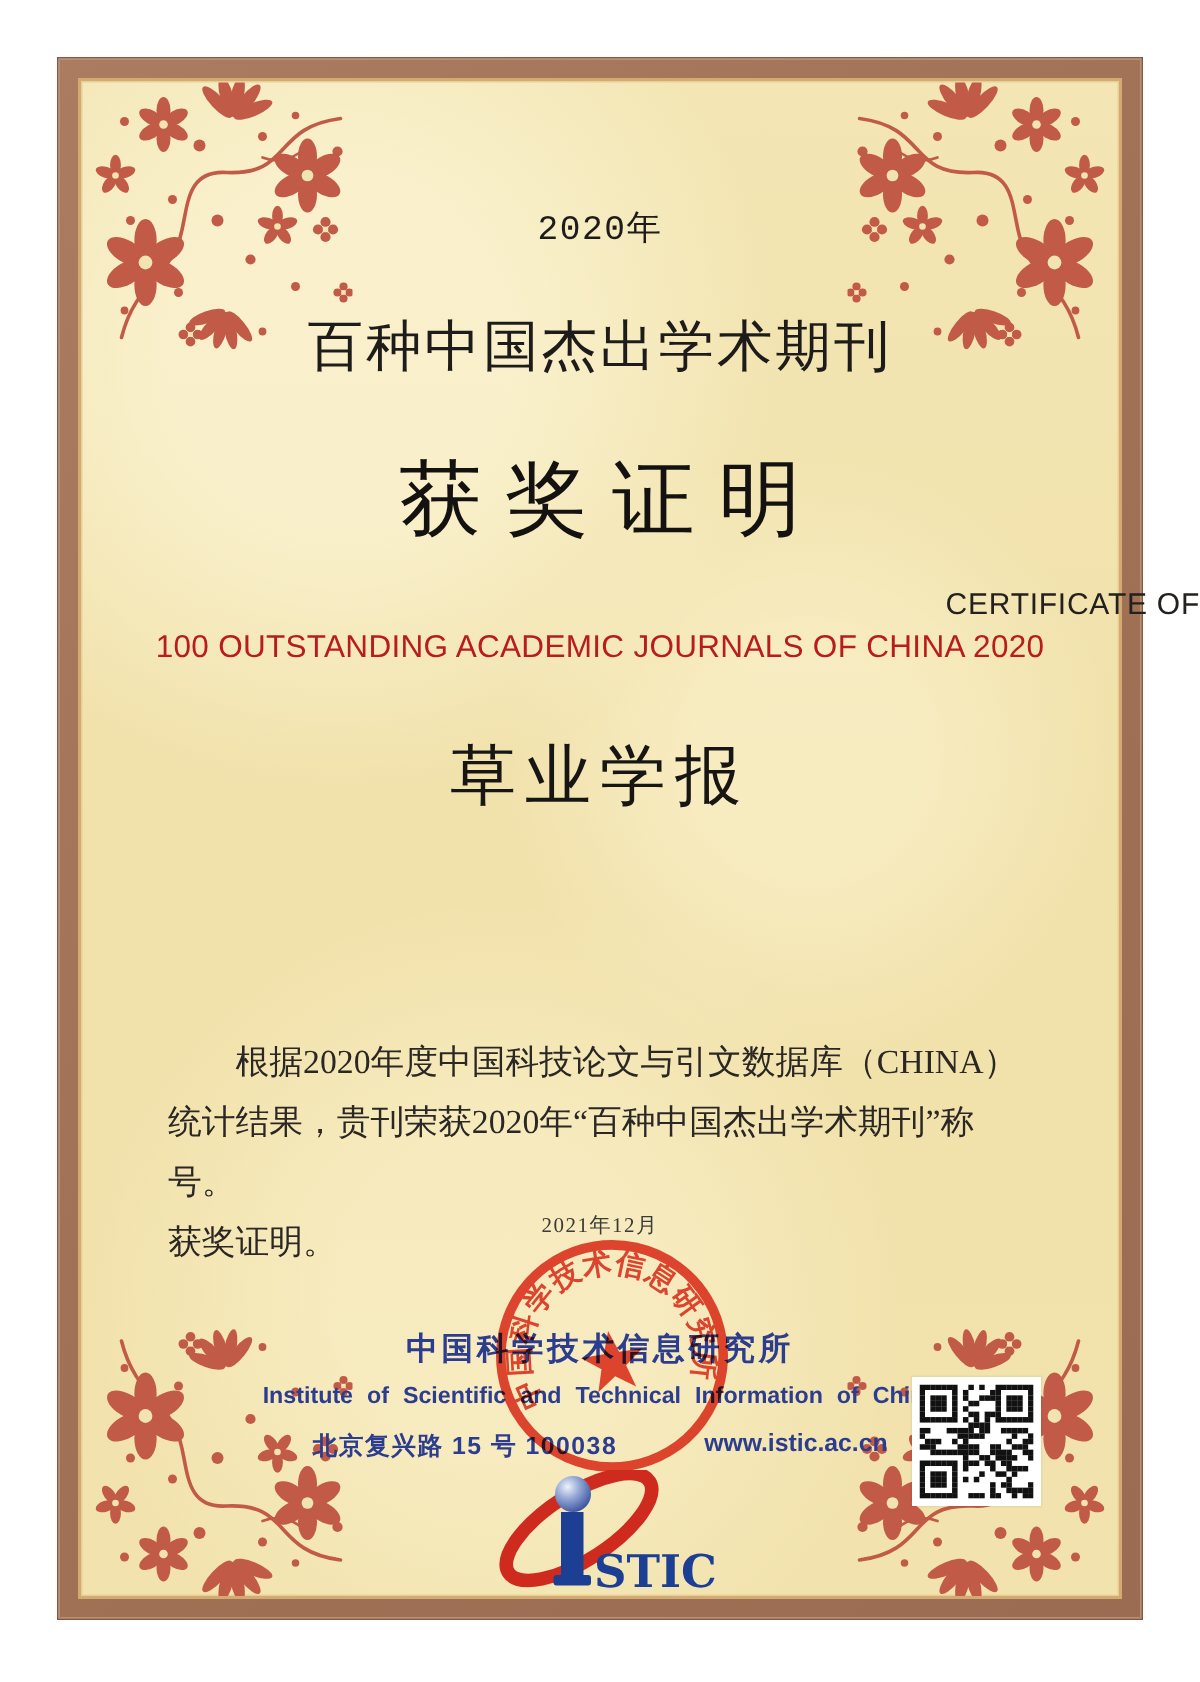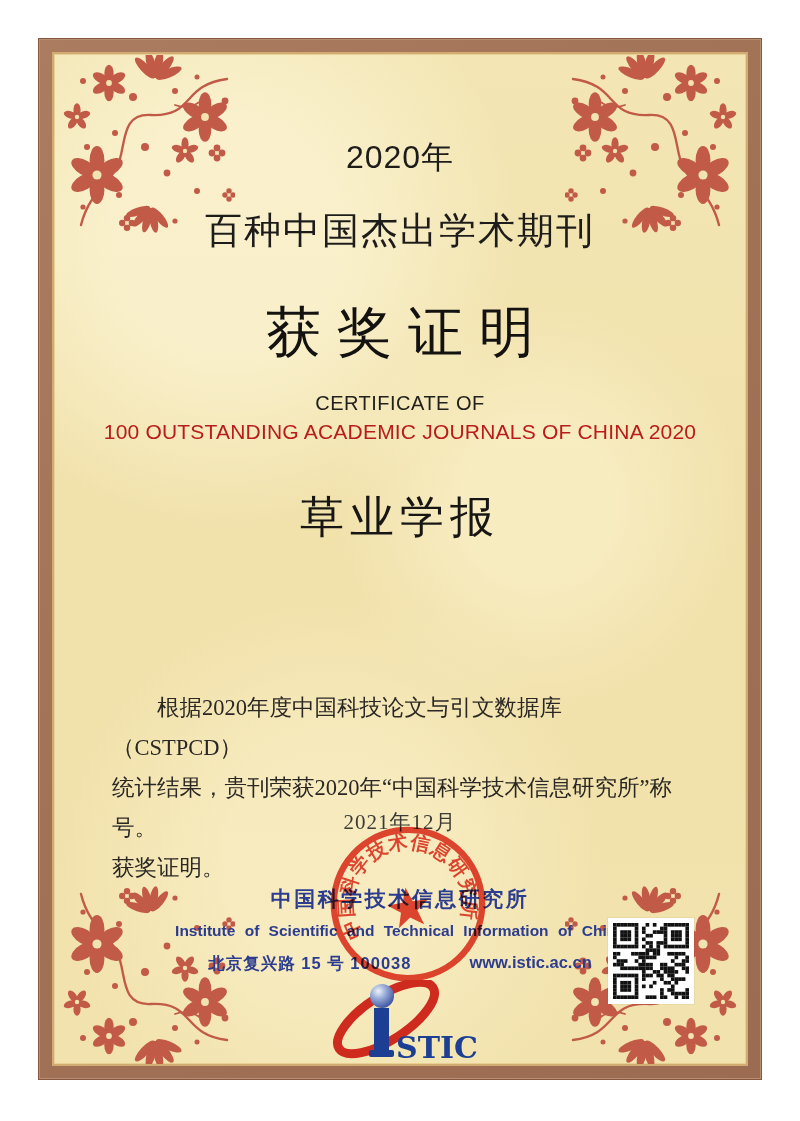--- a/index.html
+++ b/index.html
@@ -28,34 +28,34 @@
       radial-gradient(circle at 40% 80%, rgba(255,248,218,.4) 0 12%, rgba(255,248,218,0) 30%),
       linear-gradient(180deg,#f3e6b4 0%, #f1e1aa 55%, #f2e3ae 100%);
     border:2px solid #d2ab72;
     box-shadow: inset 0 0 0 1px #e7cf96;
   }
   .abs{position:absolute;}
   .ctr{left:0;right:0;text-align:center;}
   .cn-sans{font-family:"Liberation Sans", sans-serif;}
   .cn-serif{font-family:"Liberation Serif","DejaVu Serif", serif;}
 
-  .year-line{top:136px;font-size:32px;color:#1e1c1a;letter-spacing:1px;}
+  .year-line{top:136px;font-size:23px;color:#1e1c1a;letter-spacing:1px;font-family:Liberation Mono, monospace;}
   .award-line{top:206px;font-size:37px;color:#1e1c1a;letter-spacing:2px;}
   .main-title{top:296px;font-size:55px;color:#141210;letter-spacing:16px;padding-left:16px;font-weight:400;}
-  .cert-en1{top:392px;font-size:20px;color:#23211e;letter-spacing:.5px;}
+  .cert-en1{top:392px;font-size:20px;color:#23211e;letter-spacing:.5px;text-align:right;}
   .cert-en2{top:420px;font-size:21px;color:#b91c1c;letter-spacing:.2px;}
   .journal-name{top:488px;font-size:44px;color:#181614;letter-spacing:6px;}
 
   .body-text{
     left:112px; width:578px; top:688px;
     font-size:22.5px; line-height:40px; color:#2a2724;
     text-align:left;
   }
   .body-text .indent{text-indent:2em;}
-  .date-line{top:808px;font-size:21px;color:#3c3a36;letter-spacing:1px;}
+  .date-line{top:808px;font-size:14px;color:#3c3a36;letter-spacing:1px;}
 
   .issuer-cn{top:885px;font-size:21px;color:#2c3d8f;font-weight:600;letter-spacing:2.5px;}
   .issuer-en{top:922px;font-size:15.5px;color:#2c3d8f;font-weight:600;word-spacing:5px;}
   .issuer-addr{
     top:953px;left:0;right:0;
     display:flex;justify-content:center;gap:58px;
     font-size:16.5px;color:#2c3d8f;font-weight:600;
   }
   .issuer-addr .addr-cn{letter-spacing:1px;}
 
@@ -179,22 +179,22 @@
 
   <div class="abs ctr year-line cn-sans">2020年</div>
   <div class="abs ctr award-line cn-sans">百种中国杰出学术期刊</div>
   <div class="abs ctr main-title cn-serif">获奖证明</div>
   <div class="abs ctr cert-en1">CERTIFICATE OF</div>
   <div class="abs ctr cert-en2">100 OUTSTANDING ACADEMIC JOURNALS OF CHINA 2020</div>
 
   <div class="abs ctr journal-name cn-sans">草业学报</div>
 
   <div class="abs body-text cn-serif">
-    <div class="indent">根据2020年度中国科技论文与引文数据库（CSTPCD）</div>
-    <div>统计结果，贵刊荣获2020年“中国科学技术信息研究所”称号。</div>
+    <div class="indent">根据2020年度中国科技论文与引文数据库（CHINA）</div>
+    <div>统计结果，贵刊荣获2020年“百种中国杰出学术期刊”称号。</div>
     <div>获奖证明。</div>
   </div>
 
   <div class="abs ctr date-line cn-serif">2021年12月</div>
 
   <div class="abs ctr issuer-cn cn-sans">中国科学技术信息研究所</div>
   <div class="abs ctr issuer-en">Institute  of  Scientific  and  Technical  Information  of  China</div>
   <div class="abs issuer-addr">
     <span class="addr-cn">北京复兴路 15 号 100038</span>
     <span>www.istic.ac.cn</span>

